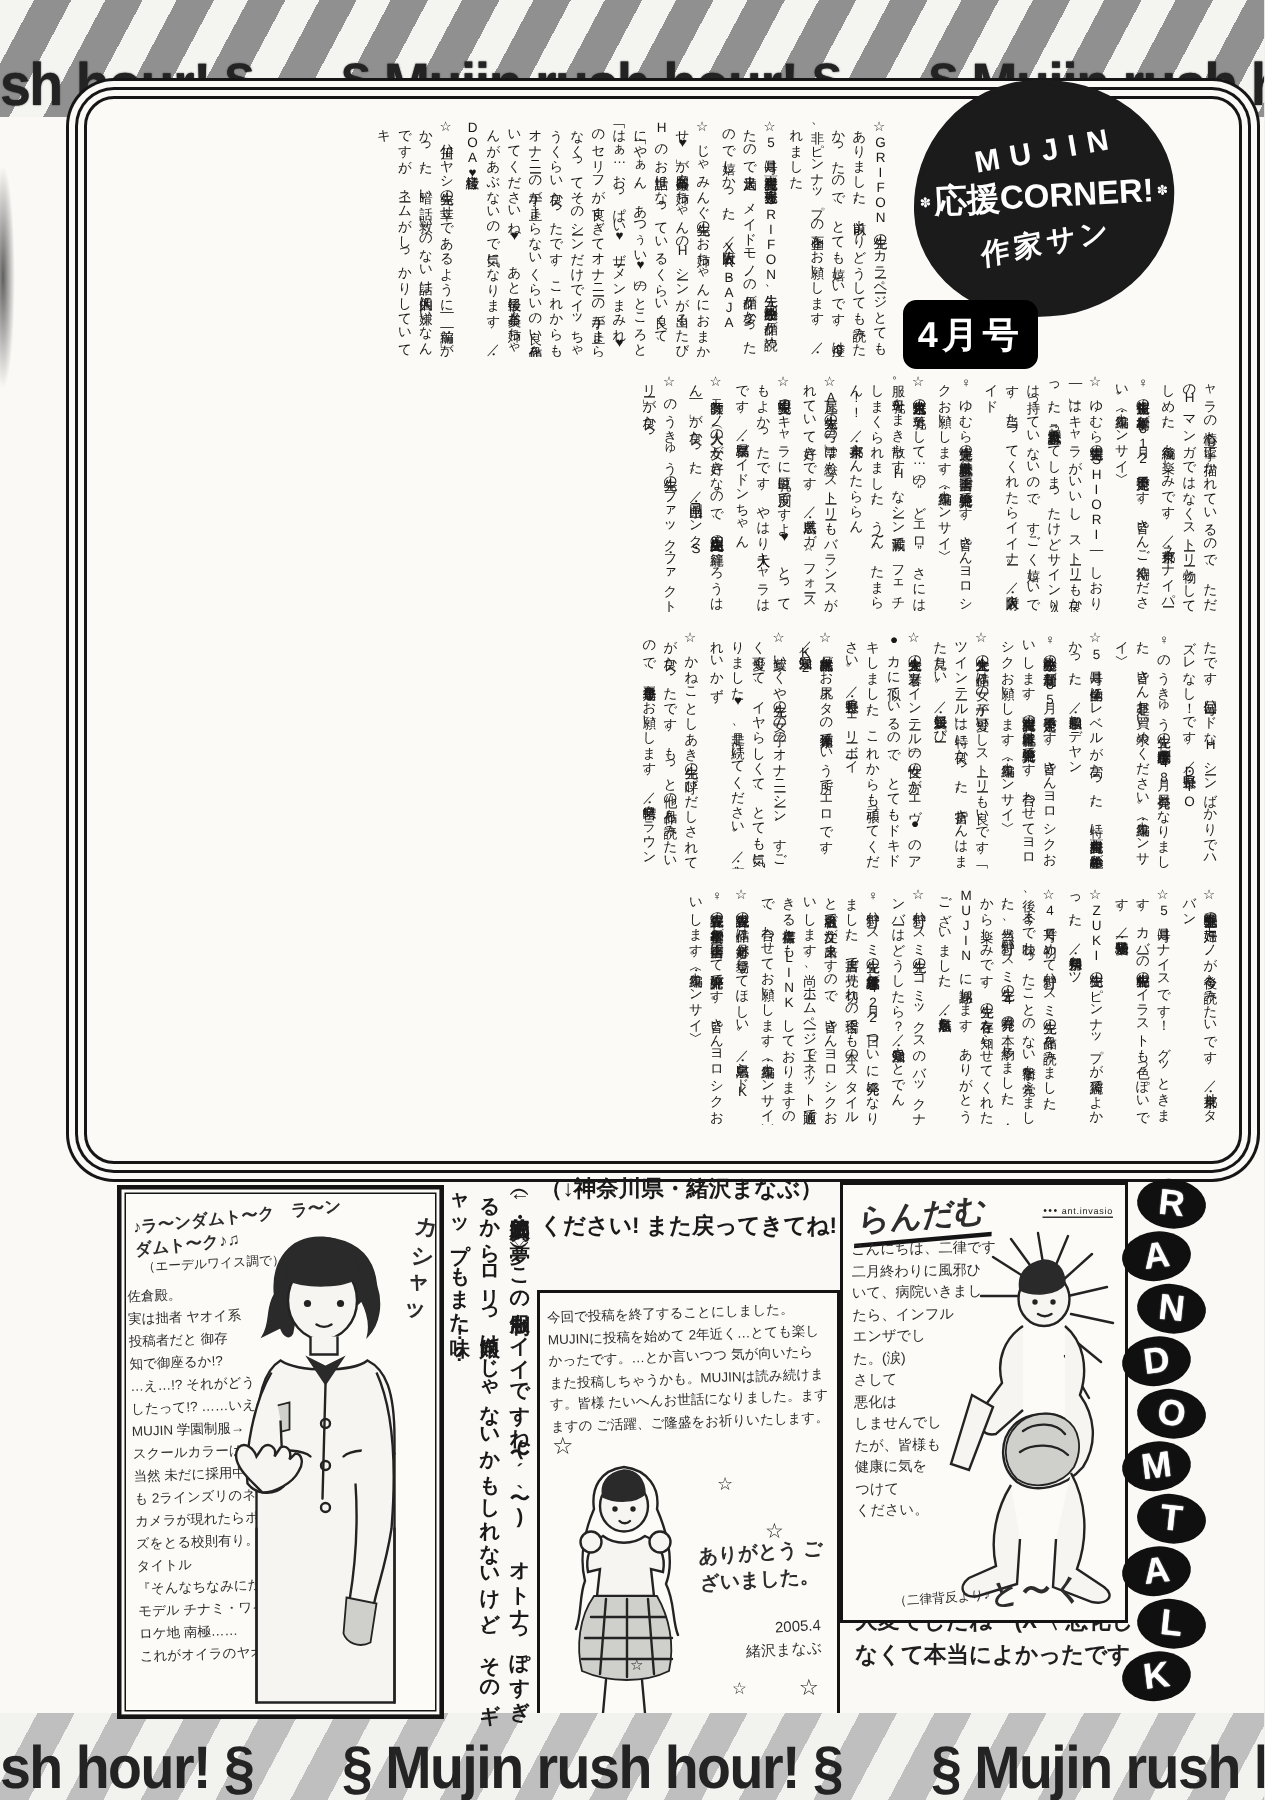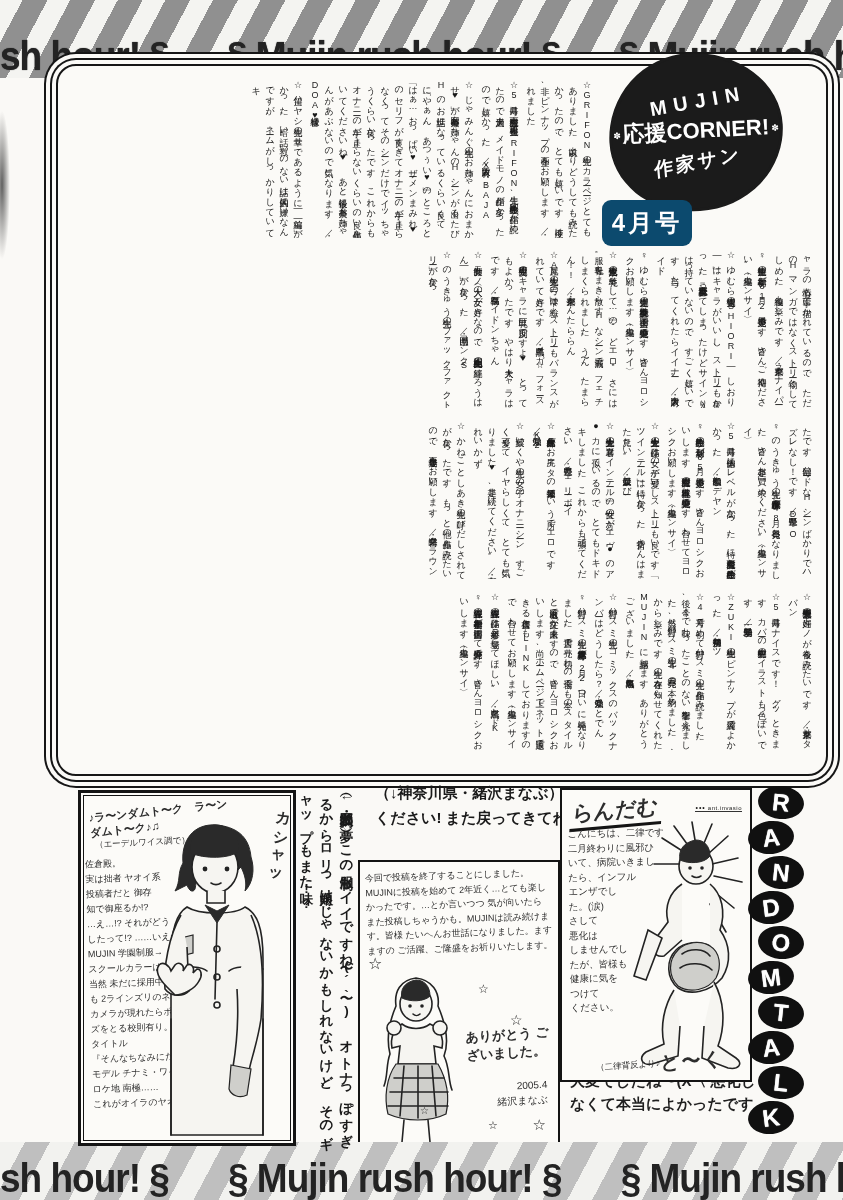--- a/index.html
+++ b/index.html
@@ -32,39 +32,39 @@
   .band4{left:72px;top:592px;width:742px;height:158px;}
   
   .badge{position:absolute;left:612px;top:56px;width:168px;height:152px;background:#1b1b1b;
     border-radius:48% 52% 50% 46% / 54% 48% 52% 46%;transform:rotate(-3deg);z-index:5;
     box-shadow:0 0 0 3px #1b1b1b;display:flex;flex-direction:column;align-items:center;
     justify-content:center;color:#fff;}
   .badge .b1{font-size:20px;font-weight:bold;letter-spacing:7px;transform:rotate(-7deg);margin-left:8px;}
   .badge .b2{font-size:22px;font-weight:bold;letter-spacing:0;margin:3px 0;white-space:nowrap;}
   .badge .b2 .deco{font-size:9px;vertical-align:middle;padding:0 2px;}
   .badge .b3{font-size:19px;font-weight:bold;transform:rotate(-8deg) skewX(-6deg);letter-spacing:3px;}
-  .issue-box{position:absolute;left:602px;top:200px;width:90px;height:46px;background:#0c4a6e;
+  .issue-box{position:absolute;left:602px;top:200px;width:90px;height:46px;background:#000000;
     border-radius:9px;display:flex;align-items:center;justify-content:center;z-index:6;}
   .issue-box span{color:#fff;font-size:24px;font-weight:bold;letter-spacing:3px;}
   
   .hw{color:#2d2d2d;}
   .left-panel{position:absolute;left:78px;top:790px;width:212px;height:350px;background:#fcfbf8;
     border:3px solid #141414;box-shadow:inset 0 0 0 2px #fcfbf8,inset 0 0 0 3px #141414;z-index:2;}
   .song{position:absolute;left:8px;top:10px;width:150px;font-size:11px;transform:rotate(-6deg);font-weight:bold;}
   .tune{position:absolute;left:14px;top:44px;font-size:8.5px;transform:rotate(-3deg);}
   .panel-lines{position:absolute;left:8px;top:62px;width:128px;font-size:9px;line-height:15px;
     transform:rotate(-2deg);}
   .panel-lines .hw-line{display:block;white-space:nowrap;}
   .sfx{position:absolute;right:4px;top:8px;writing-mode:vertical-rl;text-orientation:upright;
     font-size:15px;font-weight:bold;letter-spacing:3px;transform:rotate(8deg);}
   .girl1{position:absolute;right:-2px;top:26px;}
   .v-caption{position:absolute;left:294px;top:788px;width:62px;height:354px;writing-mode:vertical-rl;
     text-orientation:upright;font-size:13.5px;line-height:20px;font-weight:bold;color:#1a1a1a;z-index:2;}
   .mid-printed{position:absolute;left:360px;top:780px;width:204px;font-size:15px;line-height:25px;
-    font-weight:bold;color:#1a1a1a;white-space:nowrap;margin-left:15px;}
+    font-weight:bold;color:#1a1a1a;white-space:nowrap;}
   .mid-printed div{display:block;}
   .mid-box{position:absolute;left:358px;top:860px;width:198px;height:280px;background:#fcfbf8;
     border:2px solid #141414;overflow:hidden;}
   .note-lines{position:absolute;left:6px;top:6px;width:186px;font-size:9px;line-height:14.5px;
     transform:rotate(-2deg);}
   .thanks{position:absolute;right:6px;bottom:80px;width:86px;font-size:13px;font-weight:bold;
     transform:rotate(-4deg);line-height:18px;}
   .signature{position:absolute;right:10px;bottom:34px;font-size:10px;line-height:15px;
     text-align:right;transform:rotate(-3deg);}
   .girl2{position:absolute;left:-4px;bottom:-6px;}

